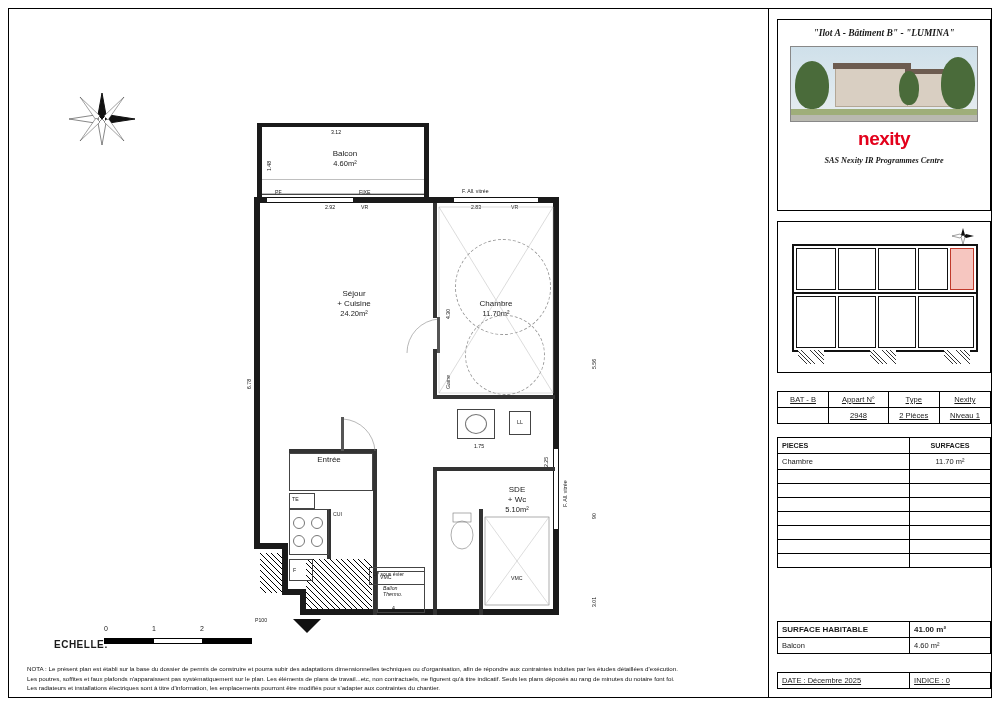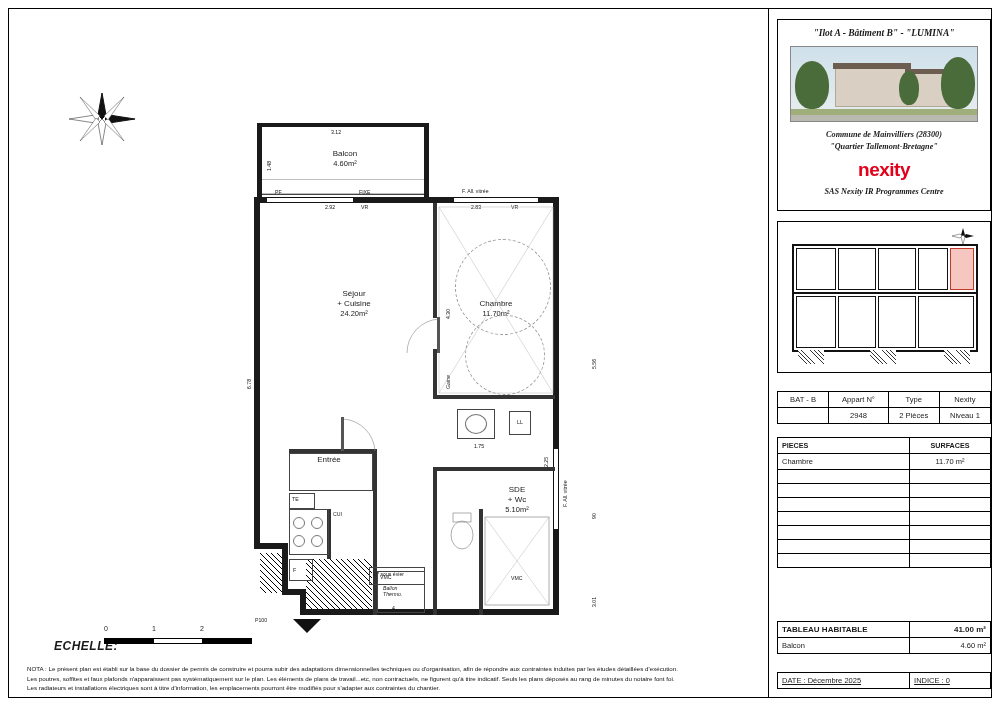--- a/index.html
+++ b/index.html
@@ -22,21 +22,21 @@
   }
 
   
   .plan-area { position:absolute; left:9px; top:9px; width:758px; height:688px; }
 
   
   .compass { position:absolute; left:58px; top:82px; width:70px; height:56px; }
 
   
   .scale-wrap { position:absolute; left:45px; top:616px; width:220px; height:30px; font-size:8px; }
-  .scale-label { position:absolute; left:0; top:14px; font-size:12px; font-weight:bold; letter-spacing:.5px;font-style:italic;}
+  .scale-label { position:absolute; left:0; top:14px; font-size:10px; font-weight:bold; letter-spacing:.5px;}
   .scale-ticks { position:absolute; left:50px; top:0px; width:160px; height:12px; }
   .scale-ticks span { position:absolute; top:0; font-size:7px; }
   .scale-bar { position:absolute; left:50px; top:13px; width:148px; height:6px; }
   .scale-bar i { position:absolute; top:0; height:6px; display:block; }
   .sb1 { left:0; width:49px; background:#000; }
   .sb2 { left:49px; width:50px; background:#fff; border:1px solid #000; height:6px;}
   .sb3 { left:99px; width:49px; background:#000; }
 
   
   .nota { position:absolute; left:18px; top:655px; width:730px; font-size:6.2px; line-height:1.55; color:#111; }
@@ -87,34 +87,34 @@
   .keyplan { left:8px; top:212px; width:214px; height:152px; }
   .kp-inner { position:absolute; inset:8px; }
   .kp-wall { position:absolute; background:#111; }
   .kp-unit { position:absolute; border:1px solid #111; background:#fff; }
   .kp-hl { position:absolute; border:1px solid #c0392b; background:#f6c6c0; }
   .kp-hatch { position:absolute; background:repeating-linear-gradient(45deg,#333 0 .5px,#fff .5px 3px); }
 
   table.tb { position:absolute; border-collapse:collapse; font-size:7.5px; }
   table.tb td, table.tb th { border:1px solid #000; padding:3px 4px; font-weight:normal; }
 
-  .apptable { left:8px; top:382px; width:214px; }
+  .apptable { left:8px; top:382px; width:214px;text-decoration:underline; }
   .apptable th { font-weight:bold; text-align:center; font-size:7.6px; }
   .apptable td { text-align:center; font-weight:bold; font-size:7.6px; }
 
   .surftable { left:8px; top:428px; width:214px; }
   .surftable .hdr td { font-weight:bold; text-align:center; font-size:7.2px; }
   .surftable .colh td { font-weight:bold; font-size:7.2px; }
   .surftable td { height:14px; }
   .surftable .c2 { text-align:center; }
 
   .habtable { left:8px; top:612px; width:214px; }
   .habtable td { height:15px; }
   .habtable .big { font-weight:bold; font-size:8px; }
-  .habtable .c2 { text-align:right; }
+  .habtable .c2 { text-align:left; }
 
   .datetable { left:8px; top:663px; width:214px;text-decoration:underline; }
   .datetable td { height:16px; font-size:7.5px; }
 </style>
 </head>
 <body>
 
 <div class="page-border"></div>
 <div class="divider-v"></div>
 
@@ -313,24 +313,20 @@
       <div class="sky"></div>
       <div class="bld" style="left:44px; top:20px; width:74px; height:40px;"></div>
       <div class="roof" style="left:42px; top:16px; width:78px; height:6px;"></div>
       <div class="bld" style="left:116px; top:26px; width:44px; height:34px;"></div>
       <div class="roof" style="left:114px; top:22px; width:48px; height:5px;"></div>
       <div class="tree" style="left:4px; top:14px; width:34px; height:48px;"></div>
       <div class="tree" style="left:150px; top:10px; width:34px; height:52px;"></div>
       <div class="tree" style="left:108px; top:24px; width:20px; height:34px;"></div>
       <div class="ground"></div>
       <div class="road"></div>
-    </div>
-    <div class="t2">
-      <span>Commune de Mainvilliers (28300)</span><br>
-      <span>"Quartier Tallemont-Bretagne"</span>
     </div>
     <div class="logo">nexity</div>
     <div class="t3">SAS Nexity IR Programmes Centre</div>
   </div>
 
   <div class="box keyplan">
     <div class="kp-inner">
       <div class="kp-wall" style="left:6px; top:14px; width:186px; height:2px;"></div>
       <div class="kp-wall" style="left:6px; top:14px; width:2px; height:108px;"></div>
       <div class="kp-wall" style="left:190px; top:14px; width:2px; height:108px;"></div>
@@ -411,21 +407,21 @@
     <tr>
           <td></td>
           <td class="c2"></td>
         </tr>
   </tbody>
     </table>
 
   <table class="tb habtable">
     <tbody>
         <tr>
-      <td class="big" style="width:62%">TABLEAU HABITABLE</td>
+      <td class="big" style="width:62%">SURFACE HABITABLE</td>
       <td class="big c2" style="width:38%">41.00 m²</td>
     </tr>
     <tr>
       <td>Balcon</td>
       <td class="c2">4.60 m²</td>
     </tr>
   </tbody>
     </table>
 
   <table class="tb datetable">

